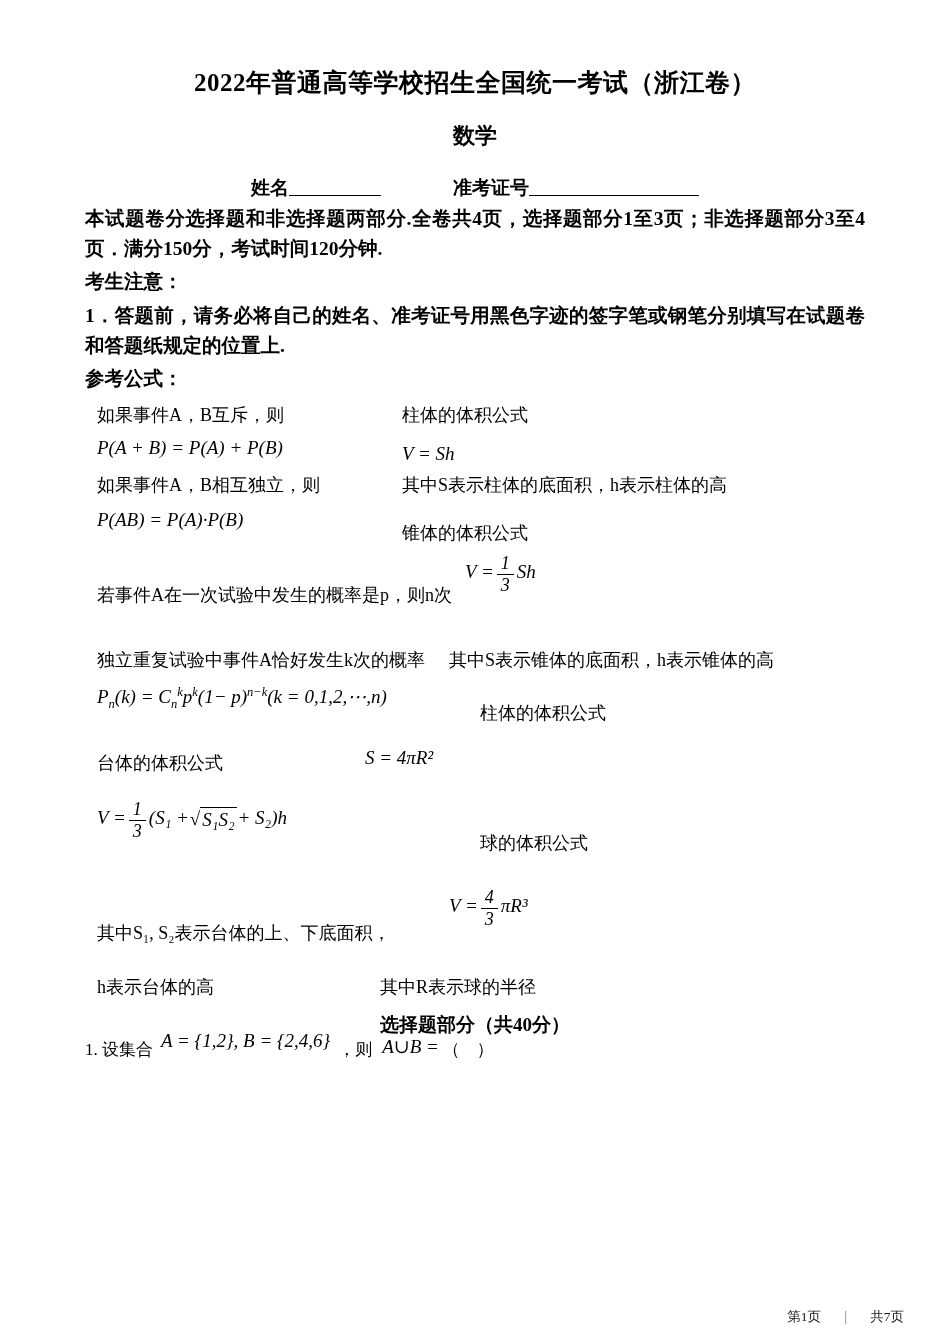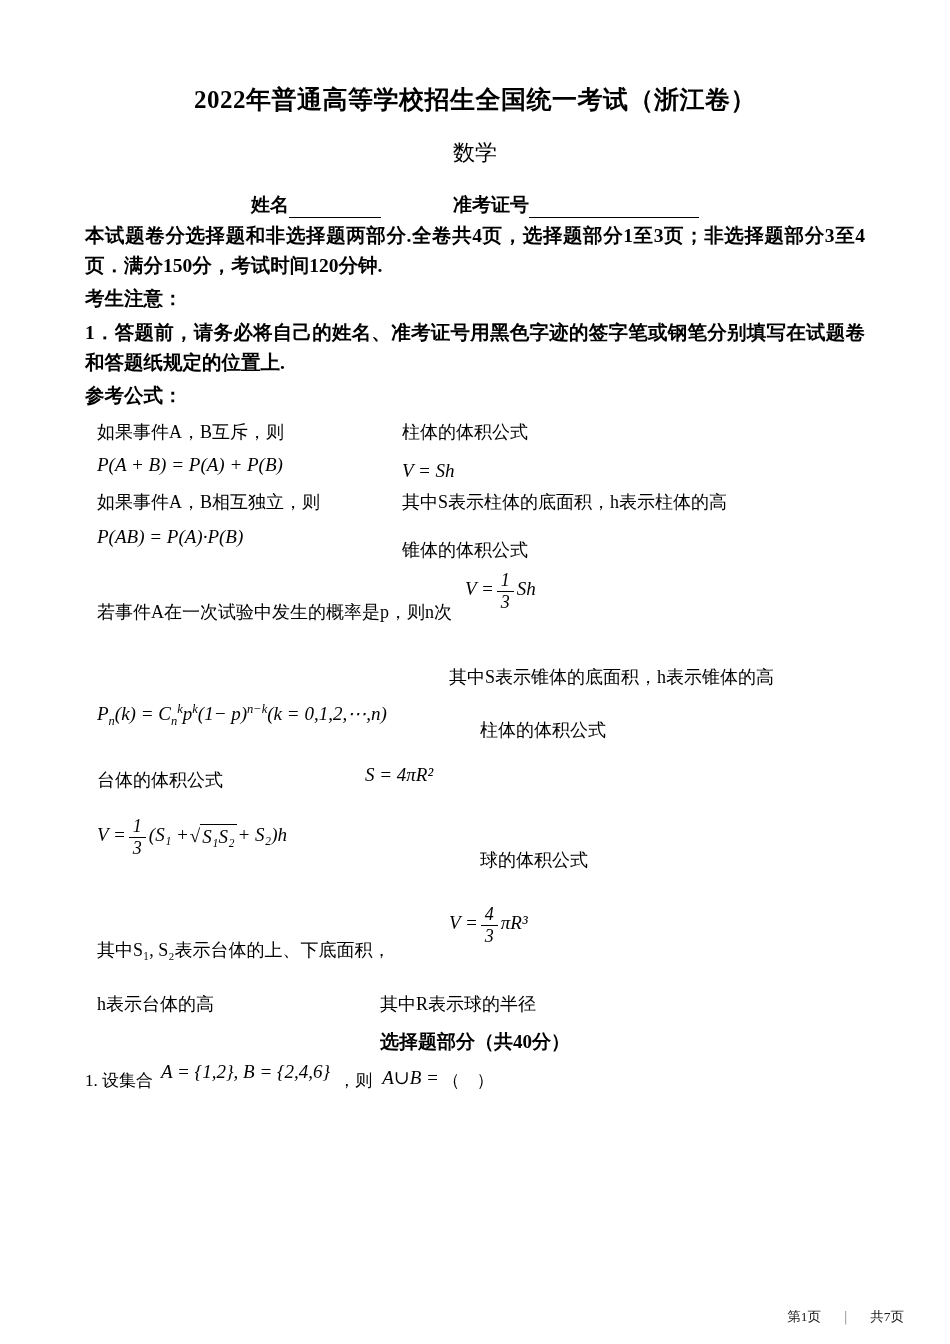--- a/index.html
+++ b/index.html
@@ -4,43 +4,43 @@
 <style>
   * { margin:0; padding:0; box-sizing:border-box; }
   html,body { background:#fff; }
   body {
     width:950px; height:1344px;
     font-family:"Liberation Serif","DejaVu Serif",serif;
     color:#000;
   }
   .page {
     position:relative; width:950px; height:1344px;
-    padding:73px 85px 0 85px; overflow:hidden; background:#fff;
+    padding:56px 85px 0 85px; overflow:hidden; background:#fff;
   }
   .title { text-align:center; font-size:25px; font-weight:bold; margin-top:10px; letter-spacing:.5px; }
-  .subject { text-align:center; font-size:22px; font-weight:normal; margin-top:22px; }
+  .subject { text-align:center; font-size:22px; font-weight:bold; margin-top:22px; }
   .info-row { display:flex; justify-content:center; align-items:flex-end; gap:72px; margin-top:24px; font-size:19px; font-weight:bold; }
-  .info-item { display:flex; align-items:flex-end; }
+  .info-item { display:flex; }
   .blank { display:inline-block; border-bottom:1.5px solid #000; height:21px; }
   .blank-name { width:92px; }
   .blank-id { width:170px; }
   .par { font-size:19.5px; font-weight:bold; line-height:1.55; margin-top:3px; text-align:justify; }
   .ref { position:relative; height:600px; margin-top:8px;margin-left:12px; }
   .rl { position:absolute; white-space:nowrap; font-size:18px; line-height:1.25; }
   .math { font-style:italic; font-size:19px; }
   .math sub, .math sup { font-size:12.5px; font-style:italic; }
   .frac { display:inline-block; vertical-align:middle; text-align:center; line-height:1.02; margin:0 3px; font-size:18px; }
   .frac .num { display:block; border-bottom:1.4px solid #000; padding:0 4px 1px 4px; }
   .frac .den { display:block; padding-top:1px; }
   .sqrt { display:inline-flex; align-items:flex-start; margin:0 1px; }
   .radsym { font-style:normal; }
   .radicand { border-top:1.4px solid #000; padding:0 2px; }
   .sec-title { text-align:center; font-size:19px; font-weight:bold; margin-top:10px; }
   .instructions { font-size:19.5px; font-weight:bold; line-height:1.55; margin-top:6px; text-align:justify; }
-  .question { margin-top:14px; font-size:17px; display:flex; align-items:flex-end; gap:4px;text-align:right; }
+  .question { font-size:17px; display:flex; align-items:flex-end; gap:4px;text-align:right; }
   .q-sets { font-size:19px; position:relative; top:-9px; margin:0 4px; }
   .q-expr { font-size:19px; position:relative; top:-3px; margin-left:6px; }
   .q-mid, .q-blank { font-size:17px; }
   .footer { position:absolute; bottom:18px; right:46px; font-size:13.5px; color:#1a1a1a; display:flex; gap:18px; align-items:center; }
   .footer .sep { color:#888; }
 </style>
 </head>
 <body>
 
 <div class="page">
@@ -64,20 +64,21 @@
   <p class="par">1．答题前，请务必将自己的姓名、准考证号用黑色字迹的签字笔或钢笔分别填写在试题卷和答题纸规定的位置上.</p>
   <p class="par">参考公式：</p>
 
   <div class="ref">
 
     <div class="rl" style="top:2px;left:0">如果事件A，B互斥，则</div>
     <div class="rl math" style="top:34px;left:0">P(A + B) = P(A) + P(B)</div>
     <div class="rl" style="top:72px;left:0">如果事件A，B相互独立，则</div>
     <div class="rl math" style="top:106px;left:0">P(AB) = P(A)·P(B)</div>
     <div class="rl" style="top:182px;left:0">若事件A在一次试验中发生的概率是p，则n次</div>
+    <div class="rl" style="top:247px;left:0">独立重复试验中事件A恰好发生k次的概率</div>
 
     <div class="rl math" style="top:283px;left:0"><span>P</span><sub>n</sub><span>(k) = C</span><sub>n</sub><sup>k</sup><span>p</span><sup>k</sup><span>(1− p)</span><sup>n−k</sup><span>(k = 0,1,2,⋯,n)</span></div>
 
     <div class="rl" style="top:350px;left:0">台体的体积公式</div>
 
     <div class="rl math" style="top:398px;left:0"><span>V =</span><span class="frac"><span class="num">1</span><span class="den">3</span></span><span>(S₁ +</span><span class="sqrt">
           <span class="radsym">√</span>
           <span class="radicand">S₁S₂</span>
         </span><span>+ S₂)h</span></div>
 

